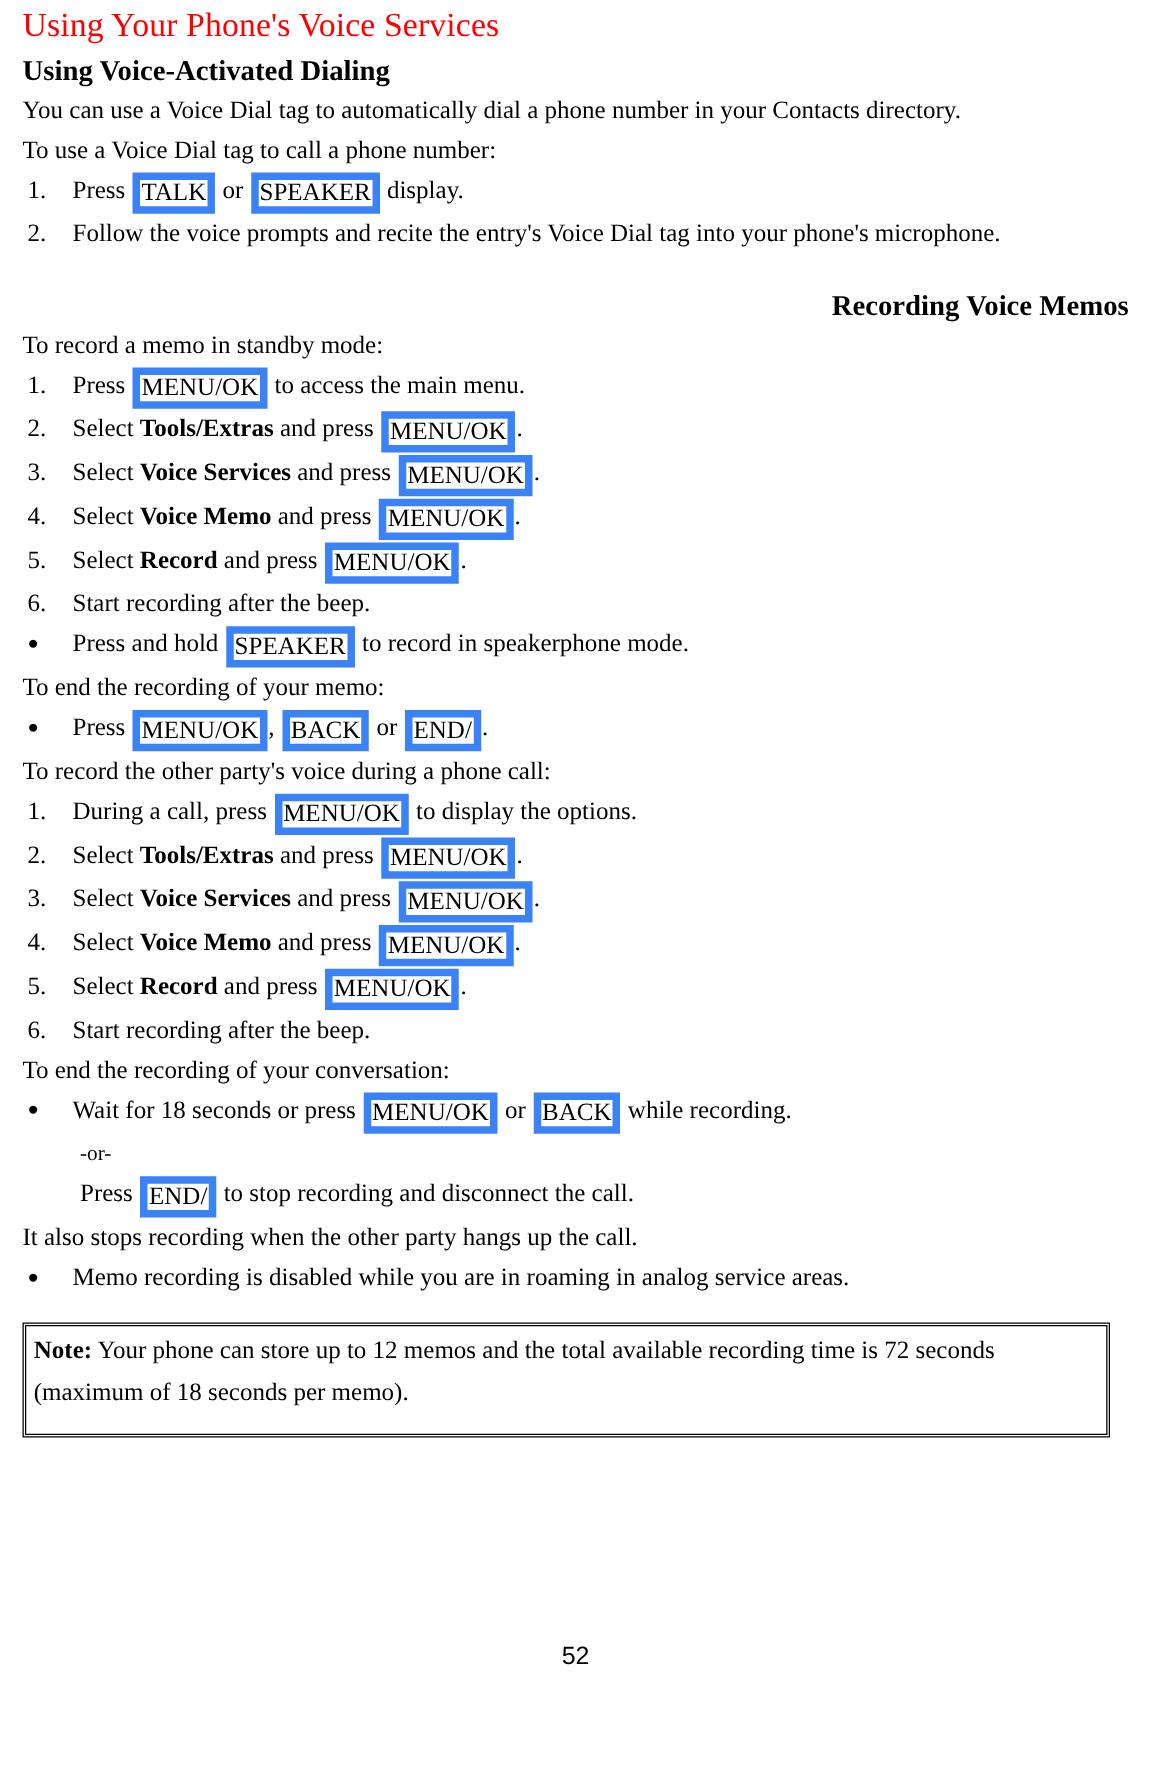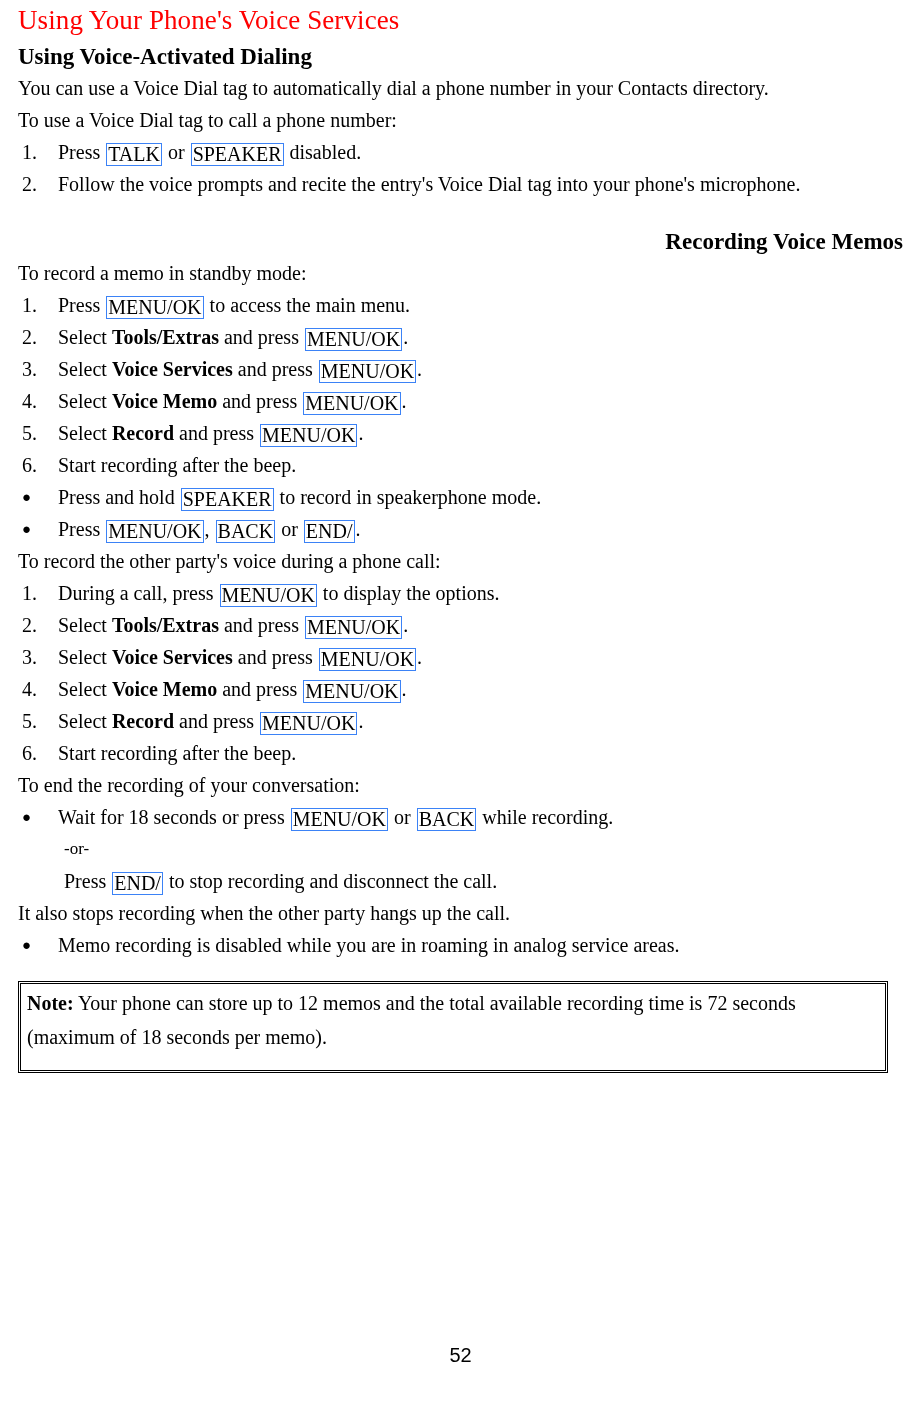--- a/index.html
+++ b/index.html
@@ -94,21 +94,21 @@
   }
 
   
   b.menu {
     font-weight: bold;
   }
 
   
   .key {
     display: inline-block;
-    border: 1px solid #3b82f6;
+    border: 6px solid #3b82f6;
     padding: 0 1px;
     margin: 0 1px;
     line-height: 1.05;
     vertical-align: -2px;
     font-size: 20px;
     white-space: nowrap;
   }
 
   
   .notebox {
@@ -122,21 +122,21 @@
   .notebox .p {
     line-height: 34px;
     white-space: normal;
   }
   .notelabel { font-weight: bold; }
 
   
   .pagenum {
     position: absolute;
     left: 0;
-    top: 1344px;
+    top: 1314px;
     width: 921px;
     text-align: center;
     font-size: 20px;
     font-family: "Liberation Sans", "DejaVu Sans", sans-serif;
     color: #000000;
   }
 </style>
 </head>
 <body>
 
@@ -150,21 +150,21 @@
     <p class="p">You can use a Voice Dial tag to automatically dial a phone number in your Contacts directory.</p>
 
     <p class="p">To use a Voice Dial tag to call a phone number:</p>
 
     <div class="row">
       <span class="marker">1.</span>
       <span>Press</span>
       <span class="key">TALK</span>
       <span>or</span>
       <span class="key">SPEAKER</span>
-      <span>disabled.</span>
+      <span>display.</span>
     </div>
 
     <div class="row">
       <span class="marker">2.</span>
       <span>Follow the voice prompts and recite the entry's Voice Dial tag into your phone's microphone.</span>
     </div>
 
     <h2 class="h2 spaced">Recording Voice Memos</h2>
 
     <p class="p">To record a memo in standby mode:</p>
@@ -210,20 +210,21 @@
       </div>
     </div>
 
     <div class="row">
       <span class="marker bullet">●</span>
       <span>Press and hold</span>
       <span class="key">SPEAKER</span>
       <span>to record in speakerphone mode.</span>
     </div>
 
+    <p class="p">To end the recording of your memo:</p>
 
     <div class="row">
       <span class="marker bullet">●</span>
       <span>Press</span>
       <span class="key">MENU/OK</span><span>,</span>
       <span class="key">BACK</span>
       <span>or</span>
       <span class="key">END/</span><span>.</span>
     </div>
 

